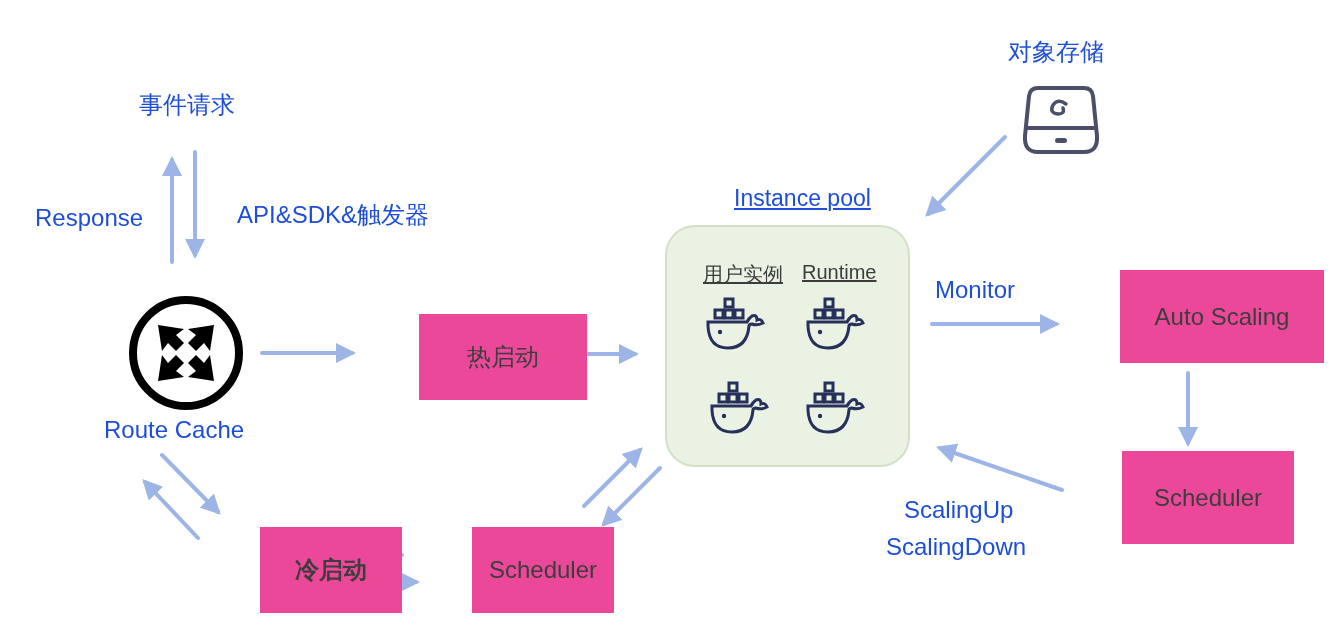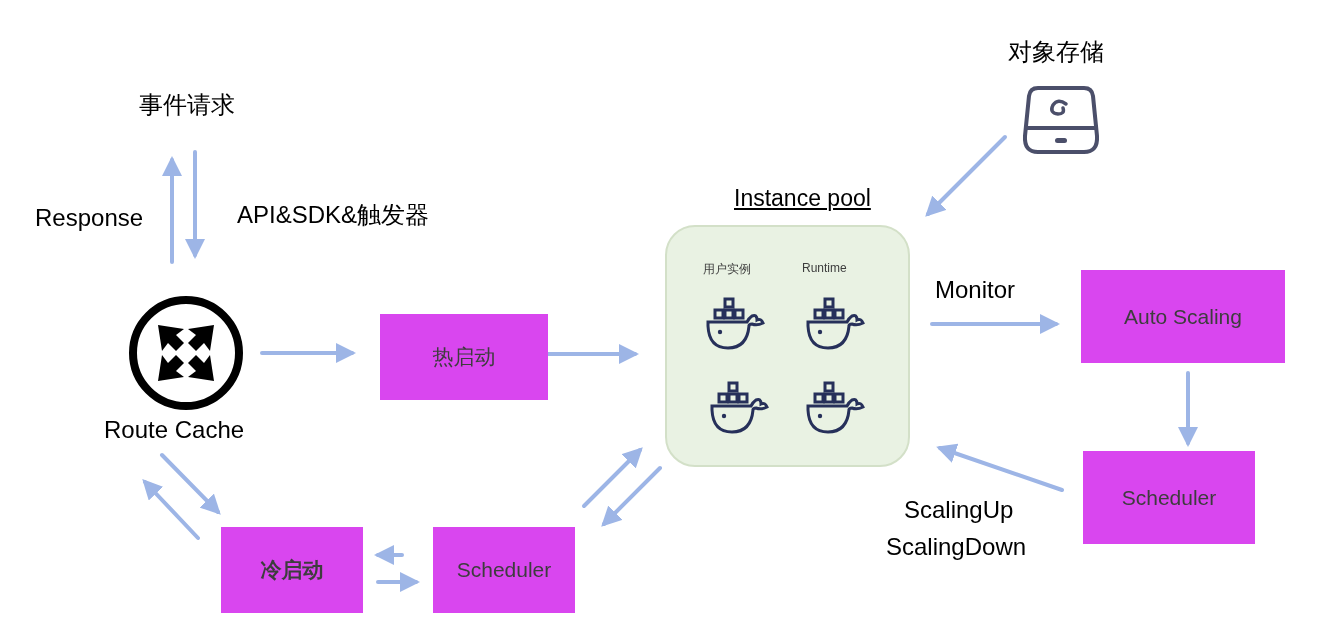--- a/index.html
+++ b/index.html
@@ -1,23 +1,23 @@
 <!DOCTYPE html>
 <html><head>
 <meta charset="utf-8">
 <style>
   html, body { margin:0; padding:0; background:#ffffff; }
   body { width:1330px; height:636px; position:relative; overflow:hidden;
          font-family:"Liberation Sans","DejaVu Sans",sans-serif; color:#3d3d3d; }
-  .lbl { position:absolute; font-size:24px; color:#000000; white-space:nowrap; line-height:1; }
-  .box { position:absolute; background:#d946ef; display:flex; align-items:center; justify-content:center;
-         font-size:21px; color:#3d3d3d; }
+  .lbl { position:absolute; font-size:24px; color:#1d4ed8; white-space:nowrap; line-height:1; }
+  .box { position:absolute; background:#ec4899; display:flex; align-items:center; justify-content:center;
+         font-size:24px; color:#3d3d3d;margin-left:39px; }
   .pool { position:absolute; left:665px; top:225px; width:245px; height:242px;
           background:#e9f2e3; border:2px solid #d3e0c8; border-radius:30px; box-sizing:border-box; }
-  .pool-lbl { position:absolute; font-size:12px; color:#3d3d3d; white-space:nowrap; }
+  .pool-lbl { position:absolute; font-size:20px; color:#3d3d3d; white-space:nowrap;text-decoration:underline; }
   svg.arrows { position:absolute; left:0; top:0; }
   .docker { position:absolute; width:62px; height:56px; }
 </style>
 </head>
 <body>
 
 <svg class="arrows" width="1330" height="636">
   <defs>
     <marker id="ah" viewBox="0 0 10 10" refX="8" refY="5" markerWidth="5" markerHeight="5" orient="auto-start-reverse">
       <path d="M0,0 L10,5 L0,10 z" fill="#9db5e6"></path>

